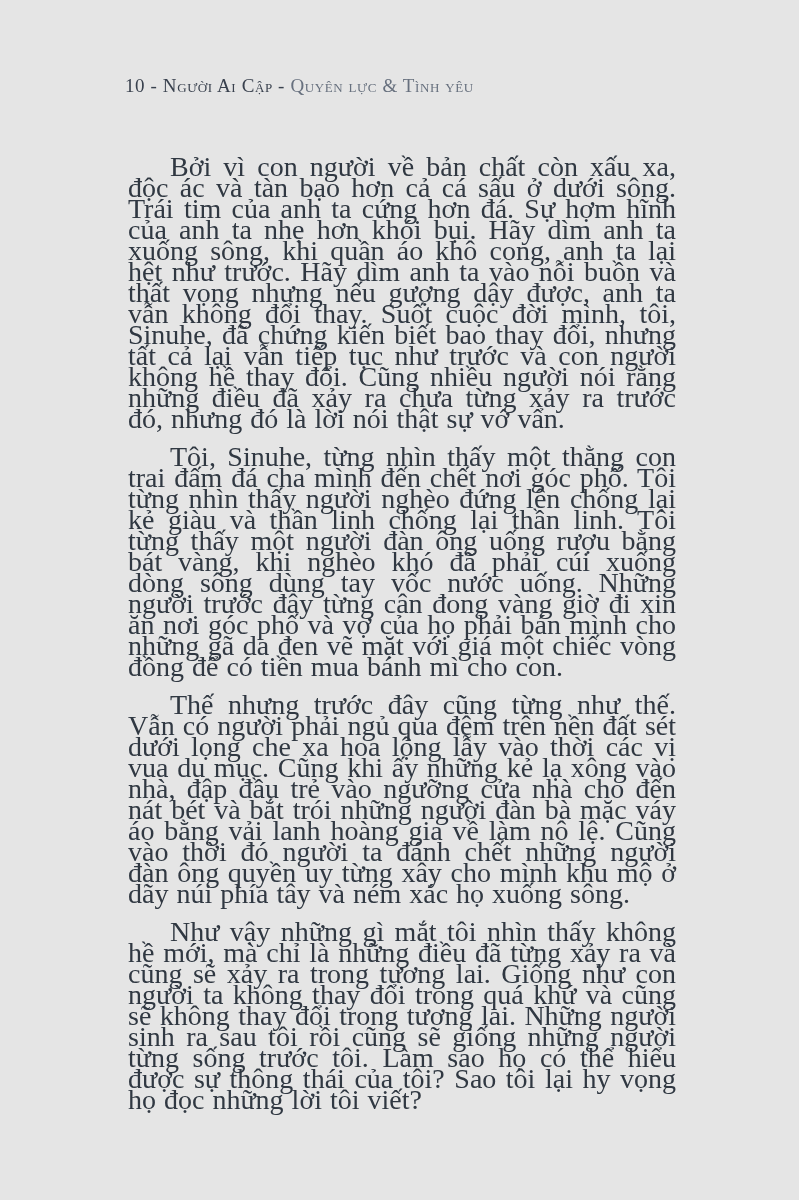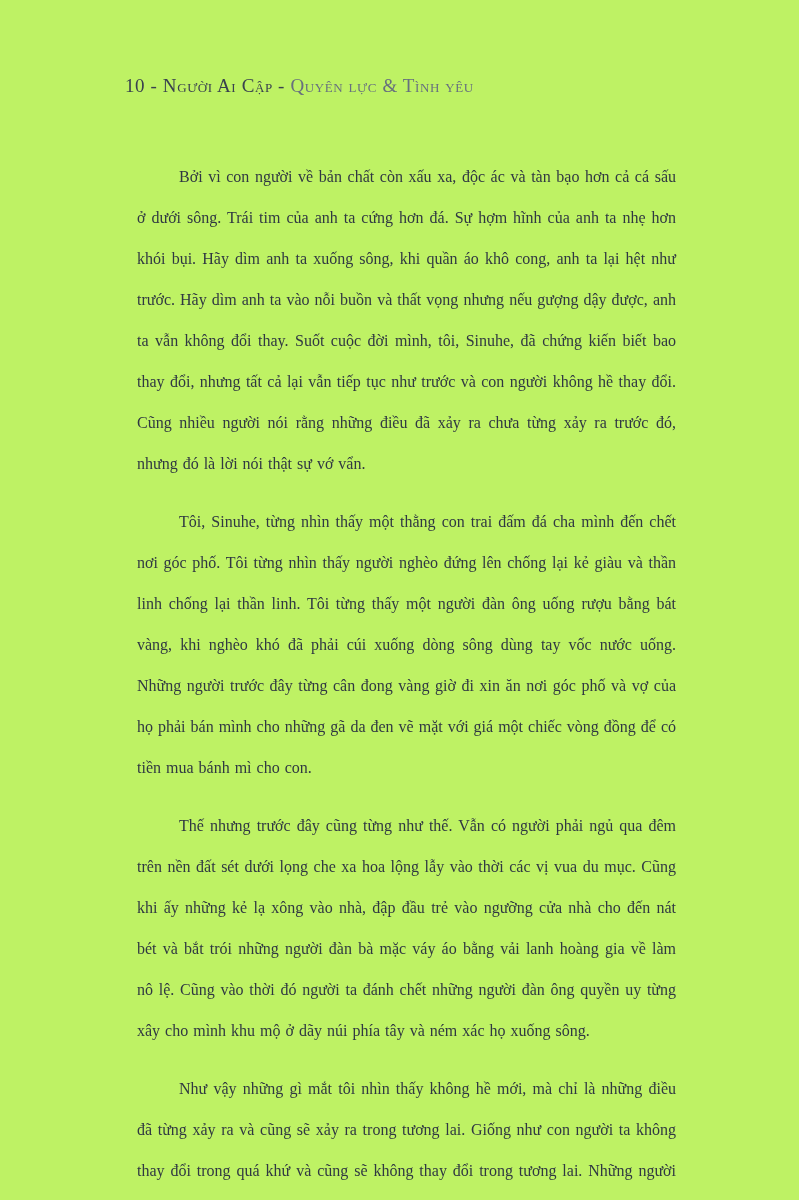--- a/index.html
+++ b/index.html
@@ -11,40 +11,40 @@
     width: 799px;
     height: 1200px;
     overflow: hidden;
     font-family: "Liberation Serif", serif;
   }
   .page {
     box-sizing: border-box;
     width: 799px;
     height: 1200px;
     padding: 74px 123px 0 125px;
-    background: #bef264;
+    background: #e5e5e5;
   }
   .running-header {
     font-variant: small-caps;
     font-size: 19px;
     line-height: 24px;
     letter-spacing: 0.6px;
     white-space: nowrap;
     margin: 0 0 58px 0;
   }
   .rh-main {
     color: #39414e;
   }
   .rh-sub {
     color: #67707e;
   }
   .body-text p {
-    margin: 0 0 17px 12px;
-    font-size: 16px;
-    line-height: 41px;
+    margin: 0 0 17px 3px;
+    font-size: 28px;
+    line-height: 21px;
     color: #303842;
     text-align: justify;
     text-indent: 42px;
     word-spacing: 1px;
   }
 </style>
 </head>
 <body>
 
 <div class="page">

